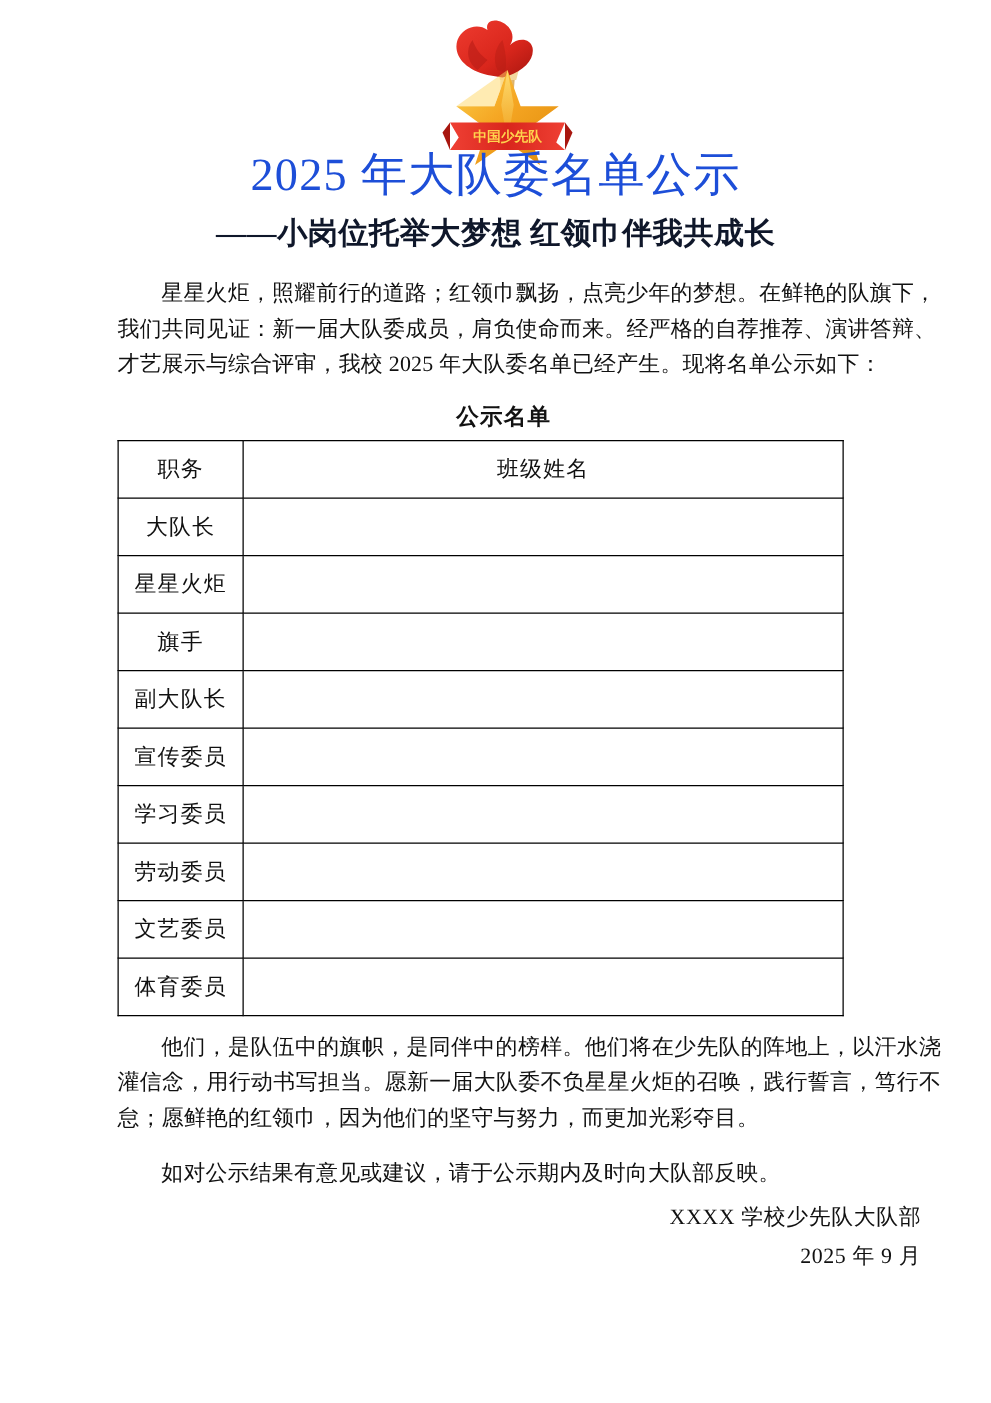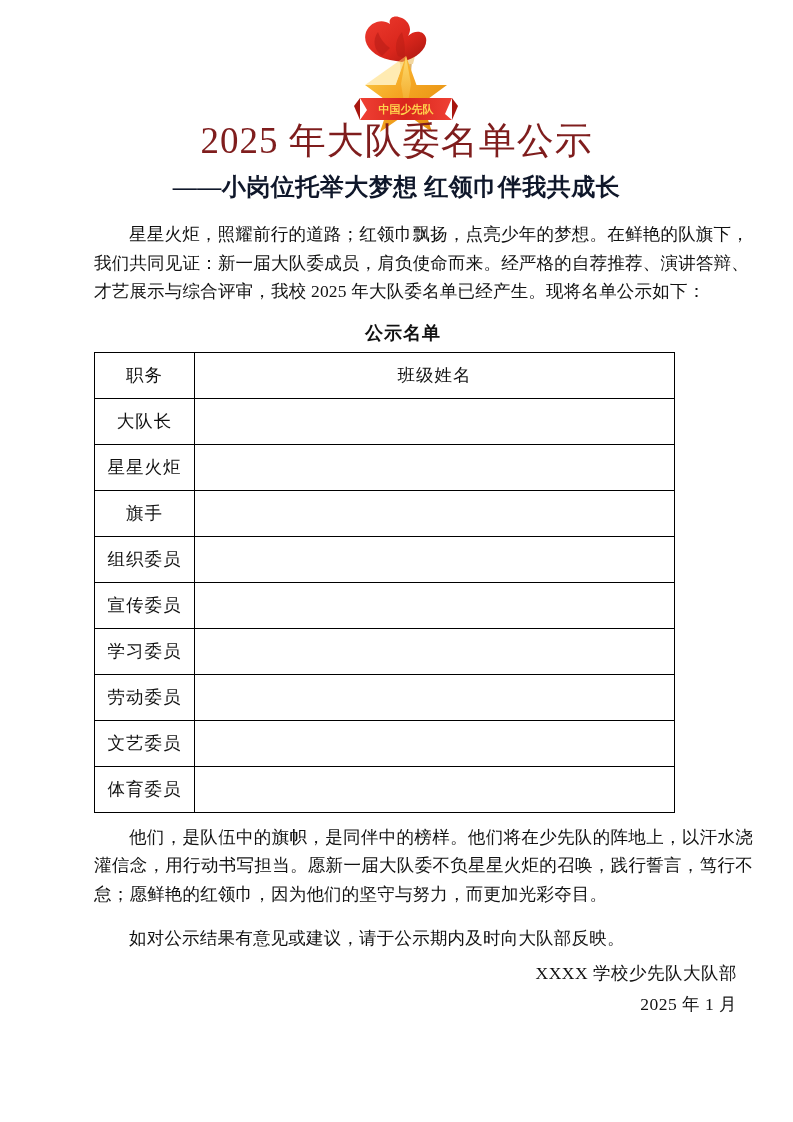--- a/index.html
+++ b/index.html
@@ -30,21 +30,21 @@
     align-items: flex-start;
     padding-top: 16px;
     height: 118px;
     box-sizing: border-box;
   }
   .logo-svg { display: block; }
 
   
   .doc-title {
     text-align: center;
-    color: #7f1d1d;
+    color: #1d4ed8;
     font-size: 37px;
     line-height: 46px;
     letter-spacing: 1px;
     margin: 0;
     font-weight: 400;
     font-family: "Liberation Serif", "DejaVu Serif", serif;
   }
   .doc-subtitle {
     text-align: center;
     color: #0f172a;
@@ -222,21 +222,21 @@
         </tr>
         <tr>
           <td>星星火炬</td>
           <td></td>
         </tr>
         <tr>
           <td>旗手</td>
           <td></td>
         </tr>
         <tr>
-          <td>组织委员</td>
+          <td>副大队长</td>
           <td></td>
         </tr>
         <tr>
           <td>宣传委员</td>
           <td></td>
         </tr>
         <tr>
           <td>学习委员</td>
           <td></td>
         </tr>
@@ -253,16 +253,16 @@
           <td></td>
         </tr>
       </tbody>
     </table>
   </div>
 
   <div class="closing-block">
     <p class="para" style="margin-top:8px;">他们，是队伍中的旗帜，是同伴中的榜样。他们将在少先队的阵地上，以汗水浇灌信念，用行动书写担当。愿新一届大队委不负星星火炬的召唤，践行誓言，笃行不怠；愿鲜艳的红领巾，因为他们的坚守与努力，而更加光彩夺目。</p>
     <p class="notice-para">如对公示结果有意见或建议，请于公示期内及时向大队部反映。</p>
     <div class="signature">XXXX 学校少先队大队部</div>
-    <div class="sign-date">2025 年 1 月</div>
+    <div class="sign-date">2025 年 9 月</div>
   </div>
 
 </div>
 
 </body></html>

